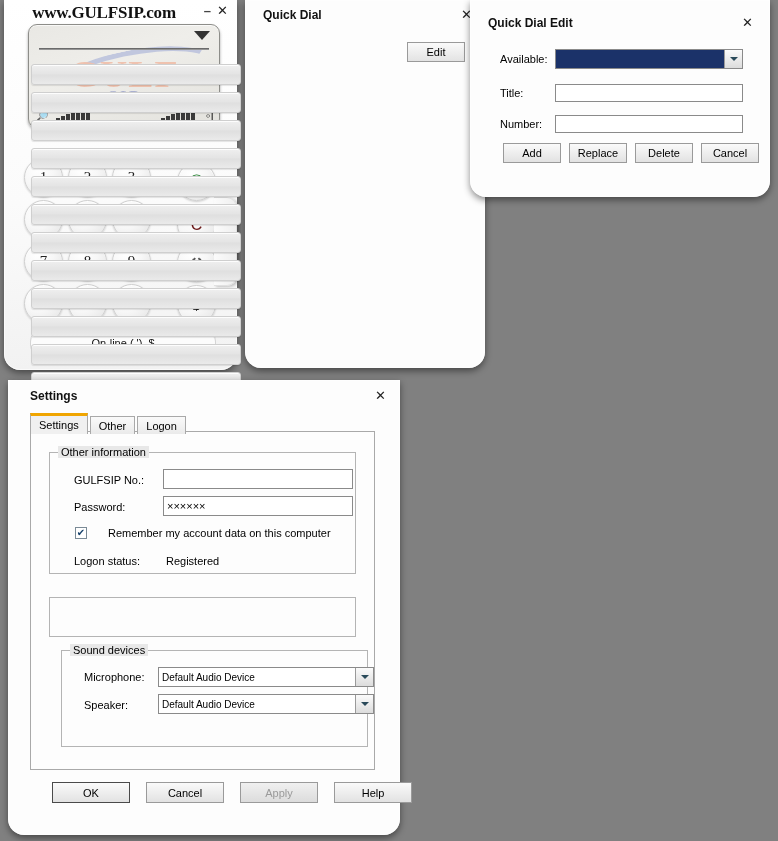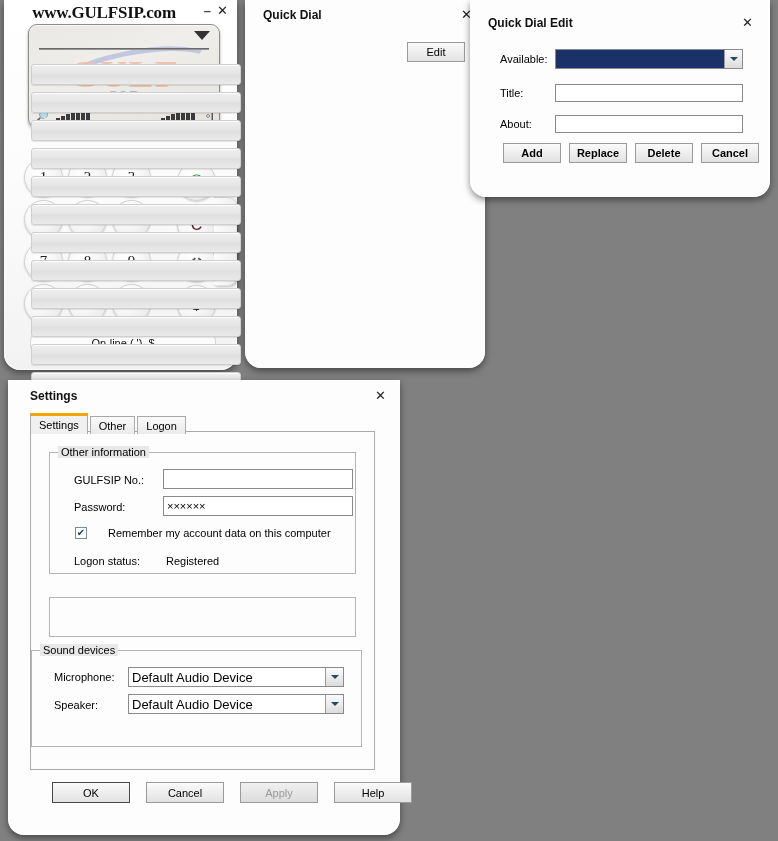--- a/index.html
+++ b/index.html
@@ -167,21 +167,21 @@
   .txtbox{
     background:#fff;border:1px solid #8a8a8a;
     height:18px;font-size:11px;color:#000;
     box-sizing:border-box;padding:1px 3px;
     font-family:"Liberation Sans",sans-serif;
   }
   .combo{
     display:flex;align-items:stretch;
     border:1px solid #8a8a8a;height:20px;box-sizing:border-box;background:#fff;
   }
-  .combo .cv{flex:1;display:flex;align-items:center;padding-left:3px;font-size:13px;overflow:hidden;white-space:nowrap;}
+  .combo .cv{flex:1;display:flex;align-items:center;padding-left:3px;font-size:10px;overflow:hidden;white-space:nowrap;}
   .combo .cv.sel{background:#1b3269;color:#fff;}
   .combo .cbtn{
     width:17px;background:linear-gradient(180deg,#fbfbfb,#dcdcdc);
     border-left:1px solid #9a9a9a;
     display:flex;align-items:center;justify-content:center;cursor:pointer;
   }
   .caret-s{width:0;height:0;border-left:4px solid transparent;border-right:4px solid transparent;border-top:4px solid #2a4a5a;}
   .btn{
     background:linear-gradient(180deg,#fafafa,#e2e2e2);
     border:1px solid #9a9a9a;
@@ -356,25 +356,25 @@
         </span>
     </span>
   </div>
 
   <div class="fld-row" style="left:30px;top:84px;">
     <span class="fld-label" style="width:55px;">Title:</span>
     <input class="txtbox" style="width: 188px;" value="">
   </div>
 
   <div class="fld-row" style="left:30px;top:115px;">
-    <span class="fld-label" style="width:55px;">About:</span>
+    <span class="fld-label" style="width:55px;">Number:</span>
     <input class="txtbox" style="width: 188px;" value="">
   </div>
 
-  <div id="qdeBtns" style="position:absolute;left:33px;top:143px;display:flex;gap:8px;font-weight:bold;">
+  <div id="qdeBtns" style="position:absolute;left:33px;top:143px;display:flex;gap:8px;">
       <div class="btn" style="width: 58px; height: 20px;">Add</div>
       <div class="btn" style="width: 58px; height: 20px;">Replace</div>
       <div class="btn" style="width: 58px; height: 20px;">Delete</div>
       <div class="btn" style="width: 58px; height: 20px;">Cancel</div>
     </div>
 </div>
 
 <div class="win" id="settings">
   <div class="win-title">Settings</div>
   <div class="win-close">✕</div>
@@ -405,21 +405,21 @@
     <span class="fld-label" style="position:absolute;left:42px;top:74px;padding-left:16px;">Remember my account data on this computer</span>
 
     <span class="fld-label" style="position:absolute;left:24px;top:102px;">Logon status:</span>
     <span class="fld-label" style="position:absolute;left:116px;top:102px;">Registered</span>
   </div>
 
   <div class="plainbox" style="left:18px;top:165px;width:305px;height:38px;">
     <span style="position:absolute;left:4px;top:3px;font-size:11px;"></span>
   </div>
 
-  <div class="group" style="left:0;top:218px;width:305px;height:95px;padding-left:24px;">
+  <div class="group" style="left:30px;top:218px;width:305px;height:95px;">
     <span class="group-title">Sound devices</span>
 
     <span class="fld-label" style="position:absolute;left:22px;top:20px;text-align:right;">Microphone:</span>
     <span class="combo" style="position:absolute;left:96px;top:16px;width:216px;">
       <span class="cv">Default Audio Device</span>
       <span class="cbtn">
           <span class="caret-s"></span>
         </span>
     </span>
 

